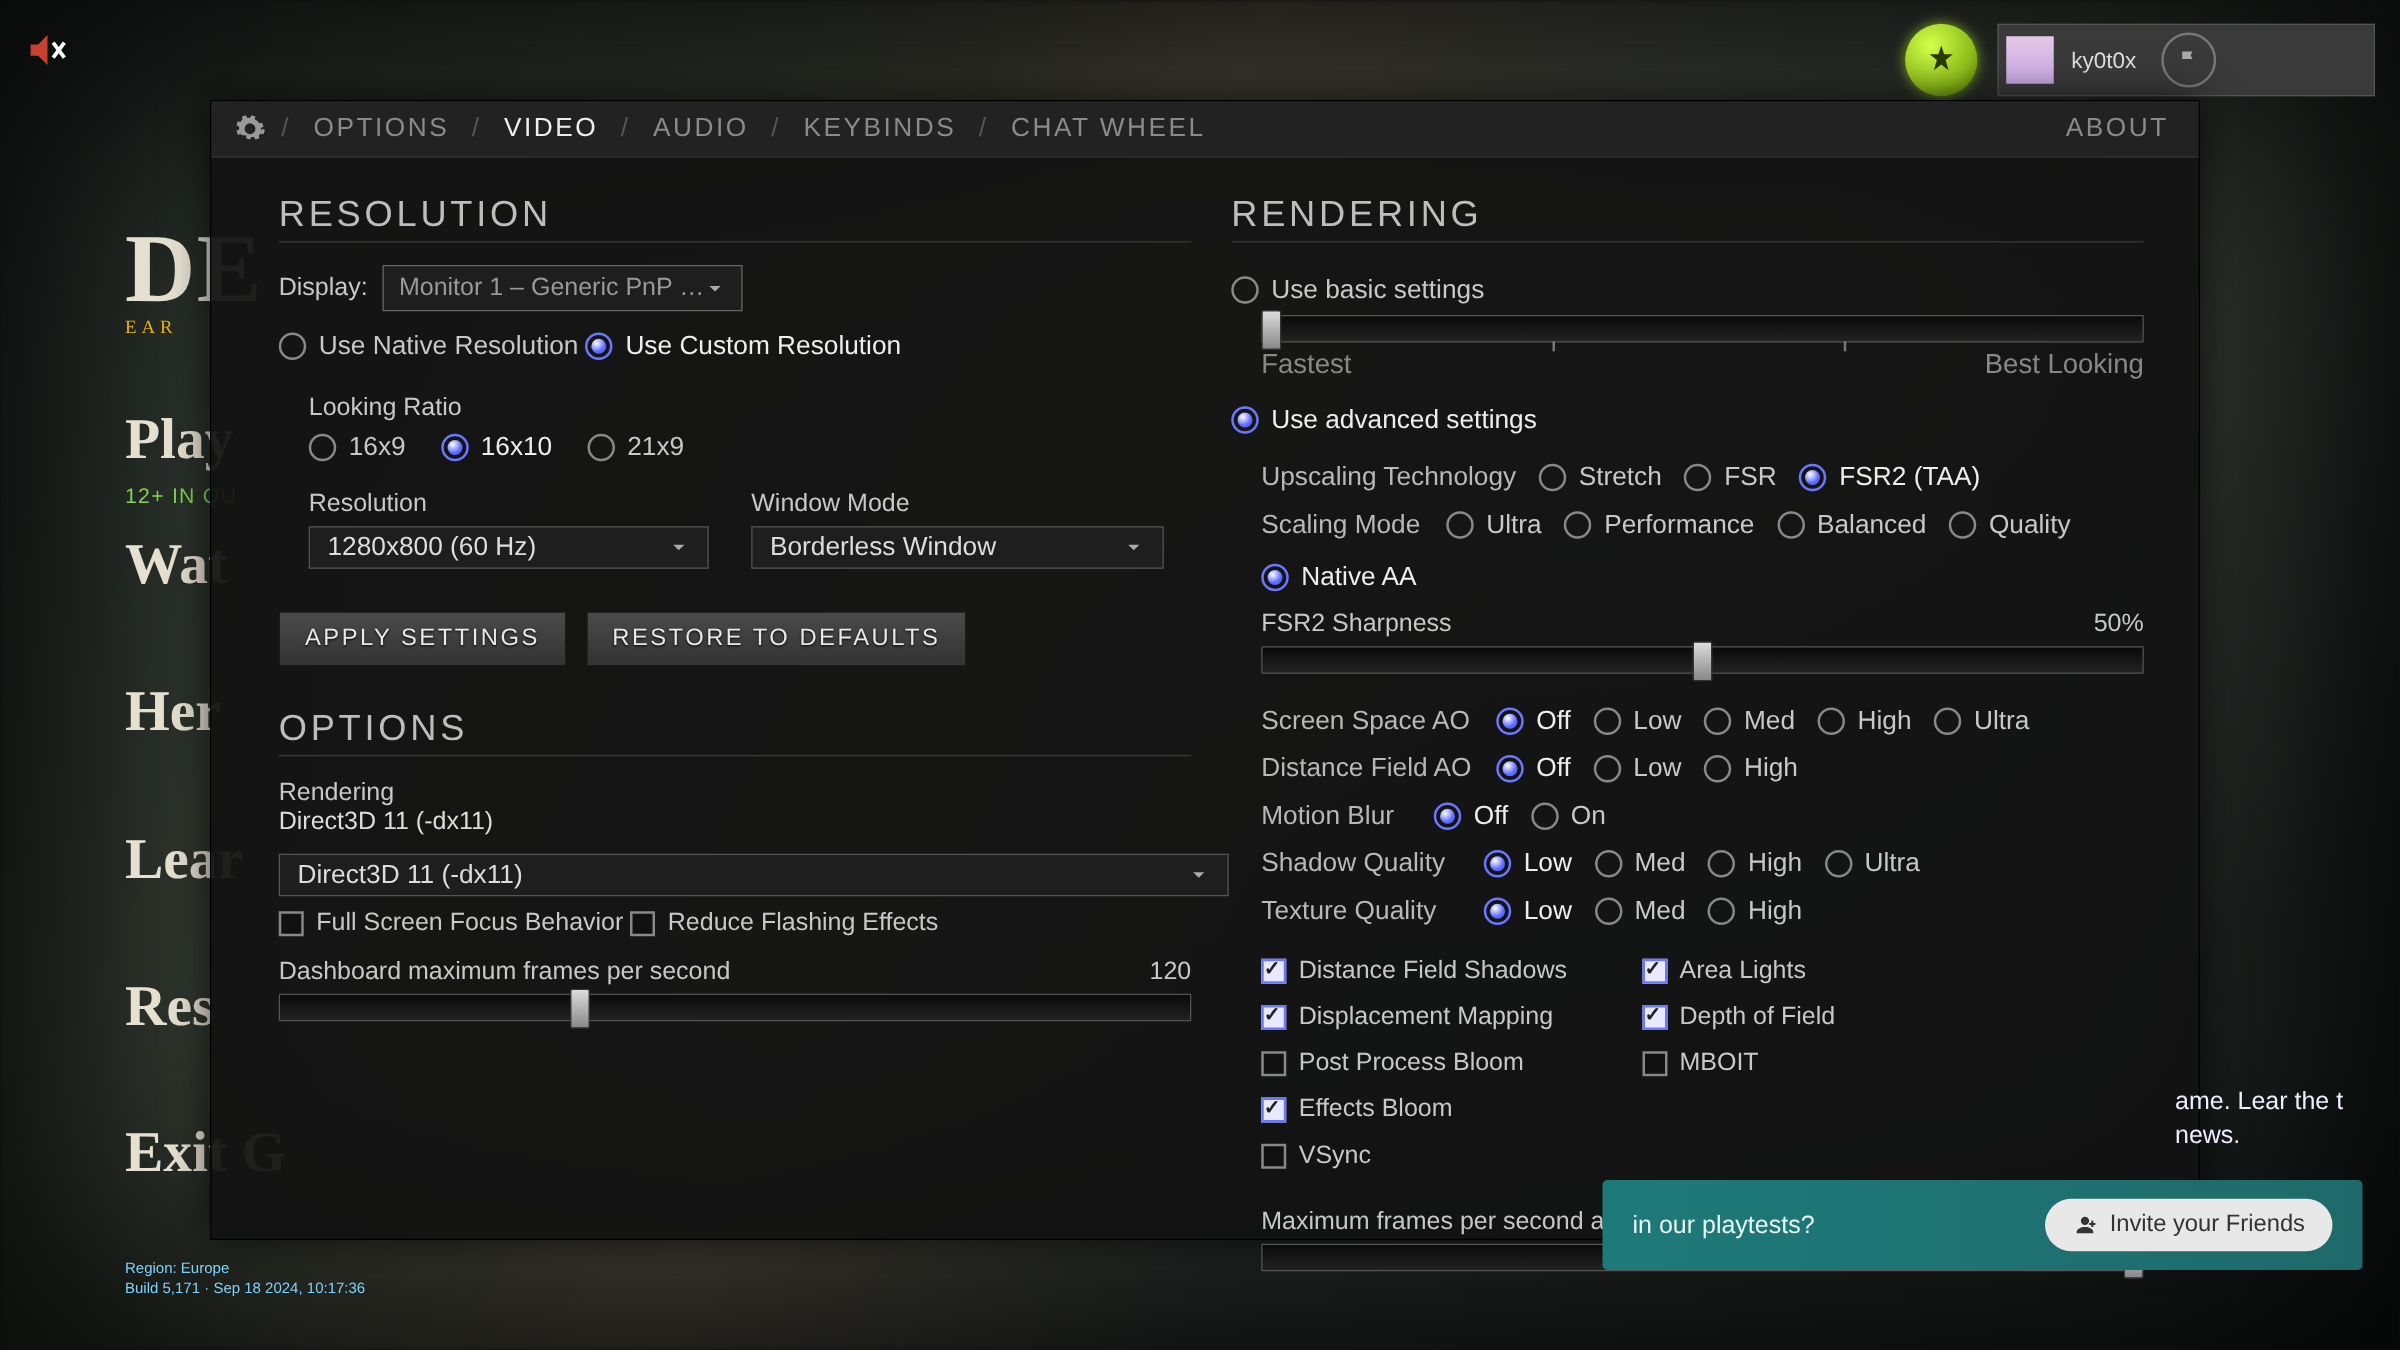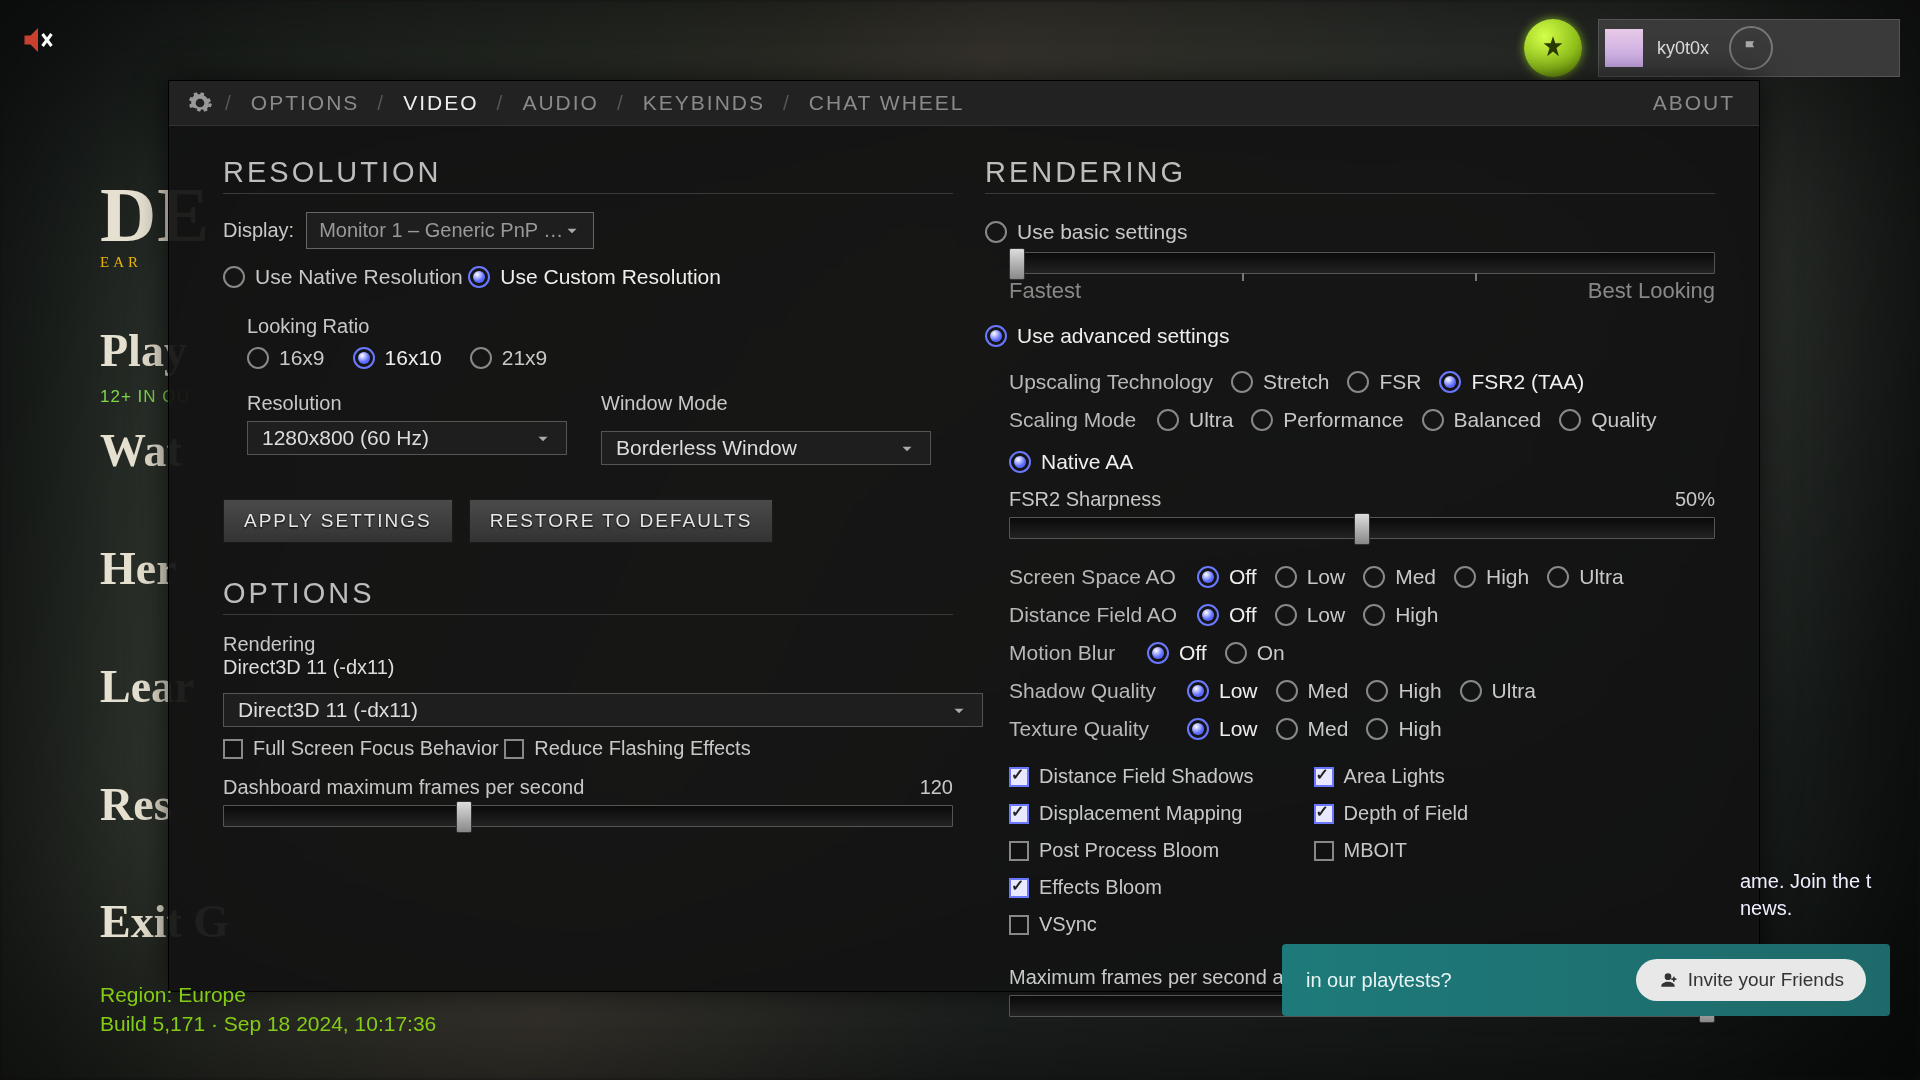--- a/index.html
+++ b/index.html
@@ -32,21 +32,21 @@
   .flagbtn svg{width:18px;height:18px;fill:#aaa}
 
   
   .behind{position:absolute;left:100px;top:170px;font-family:Georgia,"Times New Roman",serif;color:#e6e0d0;}
   .behind .logo{font-size:78px;font-weight:700;letter-spacing:1px}
   .behind .tag{font-size:15px;letter-spacing:4px;color:#eab308;margin-top:-6px}
   .behind .m{font-size:46px;font-weight:600;margin-top:42px;line-height:1.65}
   .behind .queue{font-size:17px;color:#7fd64a;letter-spacing:1px;margin-top:-2px;font-family:Arial}
 
   
-  .footer{position:absolute;left:100px;bottom:42px;font-size:21px;color:#84cc16;line-height:1.35}
+  .footer{position:absolute;left:100px;bottom:42px;font-size:12px;color:#7dd3fc;line-height:1.35}
 
   
   .panel{position:absolute;left:168px;top:80px;width:1590px;height:910px;
     background:rgba(18,18,18,.94);border:1px solid #000;
     box-shadow:0 0 30px rgba(0,0,0,.7);}
   .tabs{display:flex;align-items:center;height:44px;border-bottom:1px solid #333;
     background:#222;padding:0 14px;gap:0;font-size:21px;letter-spacing:2px;}
   .tab-gear{width:34px;height:34px;display:flex;align-items:center;justify-content:center}
   .tab-gear svg{width:26px;height:26px;fill:#999}
   .tab{padding:0 10px;color:#8a8a8a;cursor:pointer}
@@ -226,21 +226,21 @@
             <div class="lab">Resolution</div>
             <div class="dd" style="width:290px;margin-top:6px">
               <span>1280x800 (60 Hz)</span>
               <span class="chev"><svg viewBox="0 0 24 24">
                     <path d="M6 9l6 6 6-6z"></path>
                   </svg></span>
             </div>
           </div>
           <div>
             <div class="lab">Window Mode</div>
-            <div class="dd" style="width:300px;margin-top:16px">
+            <div class="dd" style="width:300px;margin-top:6px">
               <span>Borderless Window</span>
               <span class="chev"><svg viewBox="0 0 24 24">
                     <path d="M6 9l6 6 6-6z"></path>
                   </svg></span>
             </div>
           </div>
         </div>
       </div>
 
       <div class="row" style="gap:16px;margin-top:34px">
@@ -478,21 +478,21 @@
       </div>
     </div>
   </div>
 </div>
 
 <div class="footer">
   <div>Region: Europe</div>
   <div>Build 5,171 · Sep 18 2024, 10:17:36</div>
 </div>
 
-<div class="promo-top">ame. Join the t news.</div>
+<div class="promo-top">ame. Lear the t news.</div>
 <div class="promo">
   <span class="txt">in our playtests?</span>
   <span class="invite">
     <svg viewBox="0 0 24 24">
         <path d="M12 12a4 4 0 100-8 4 4 0 000 8zm0 2c-4 0-8 2-8 5v1h16v-1c0-3-4-5-8-5zM20 8v2h2v2h-2v2h-2v-2h-2v-2h2V8h2z"></path>
       </svg>
     <span>Invite your Friends</span>
   </span>
 </div>
 

